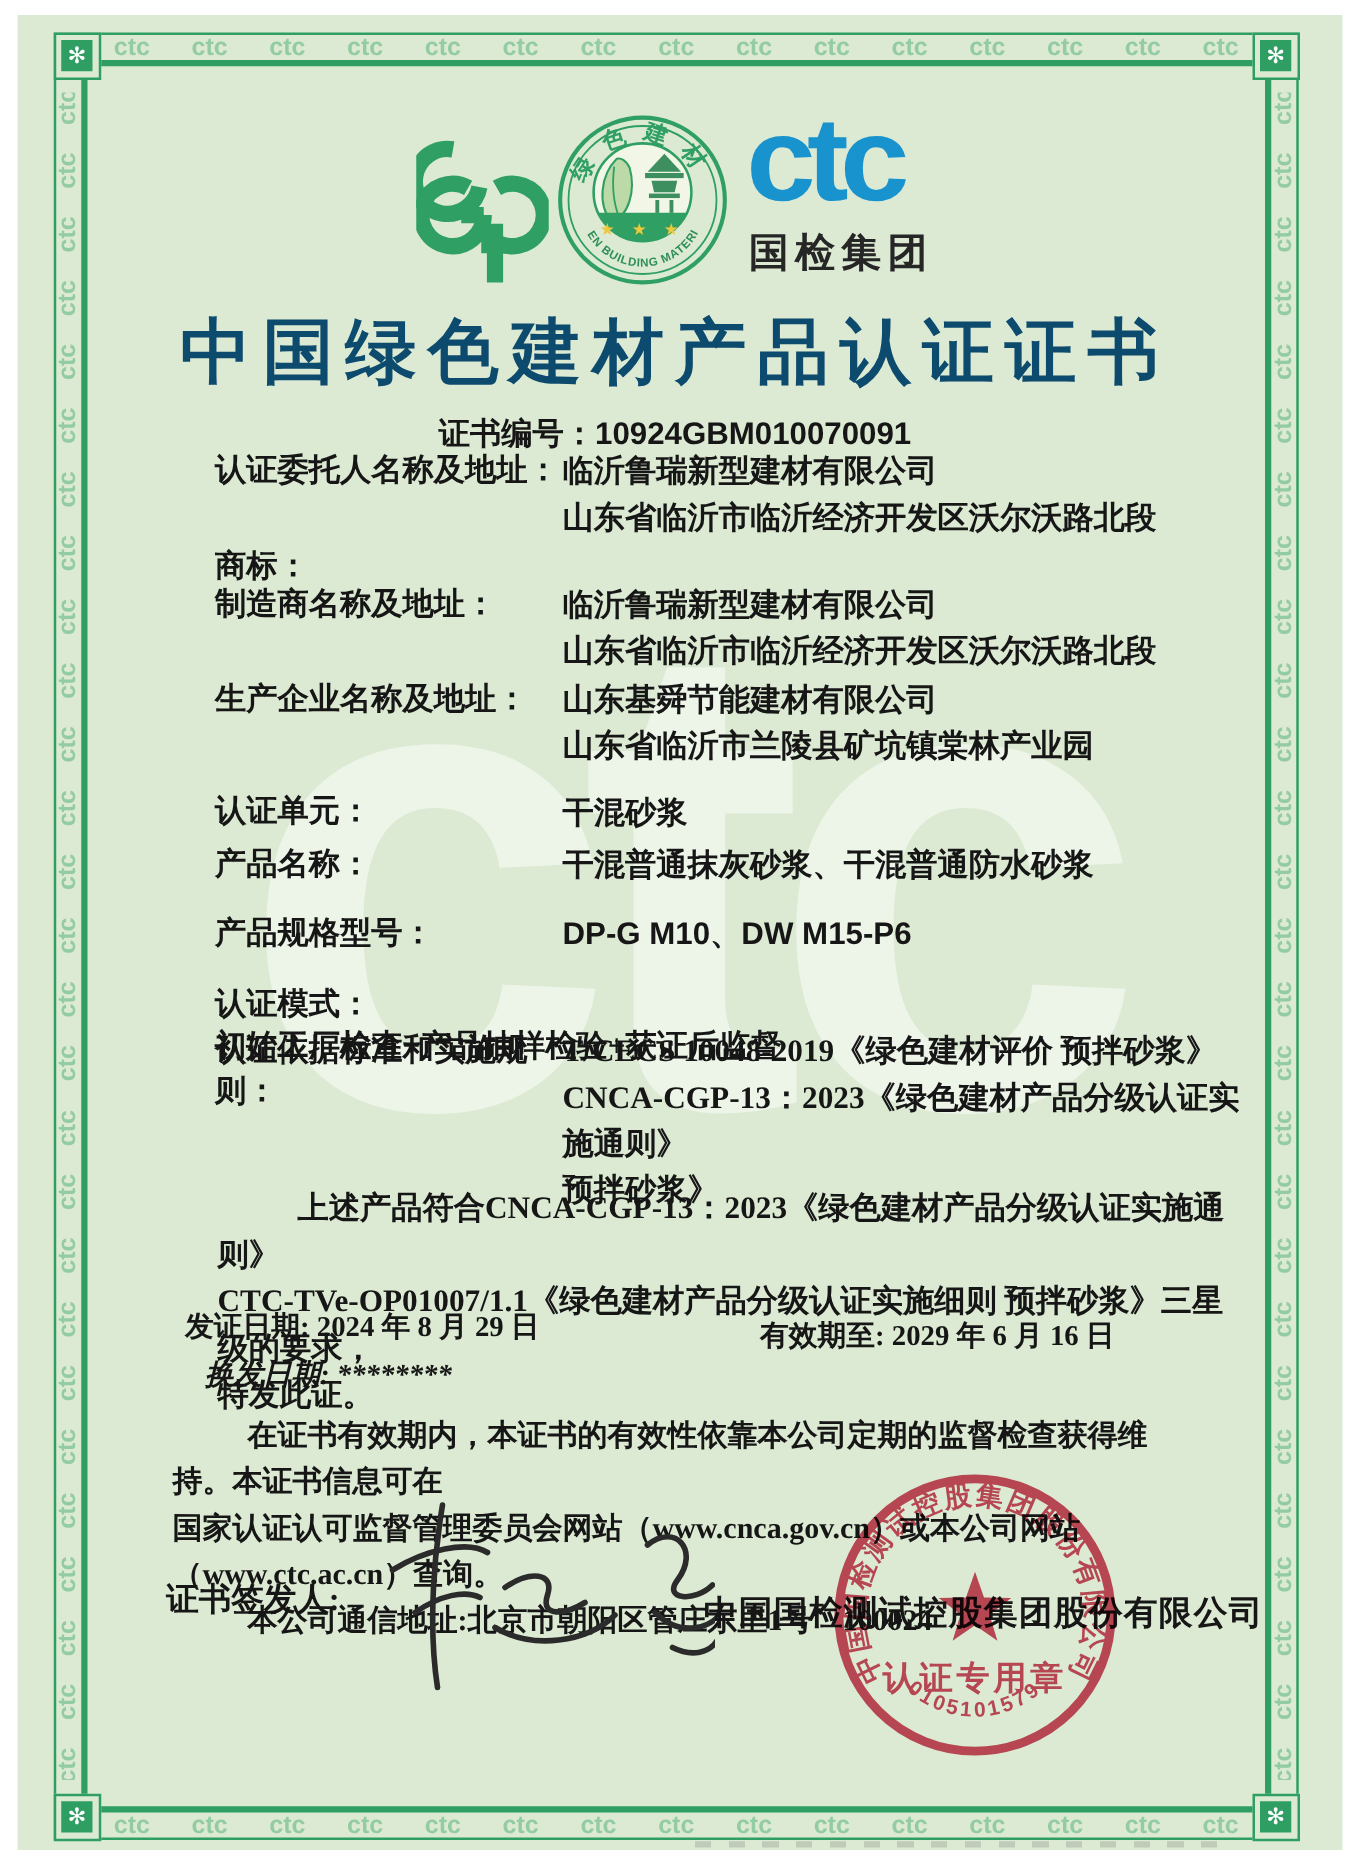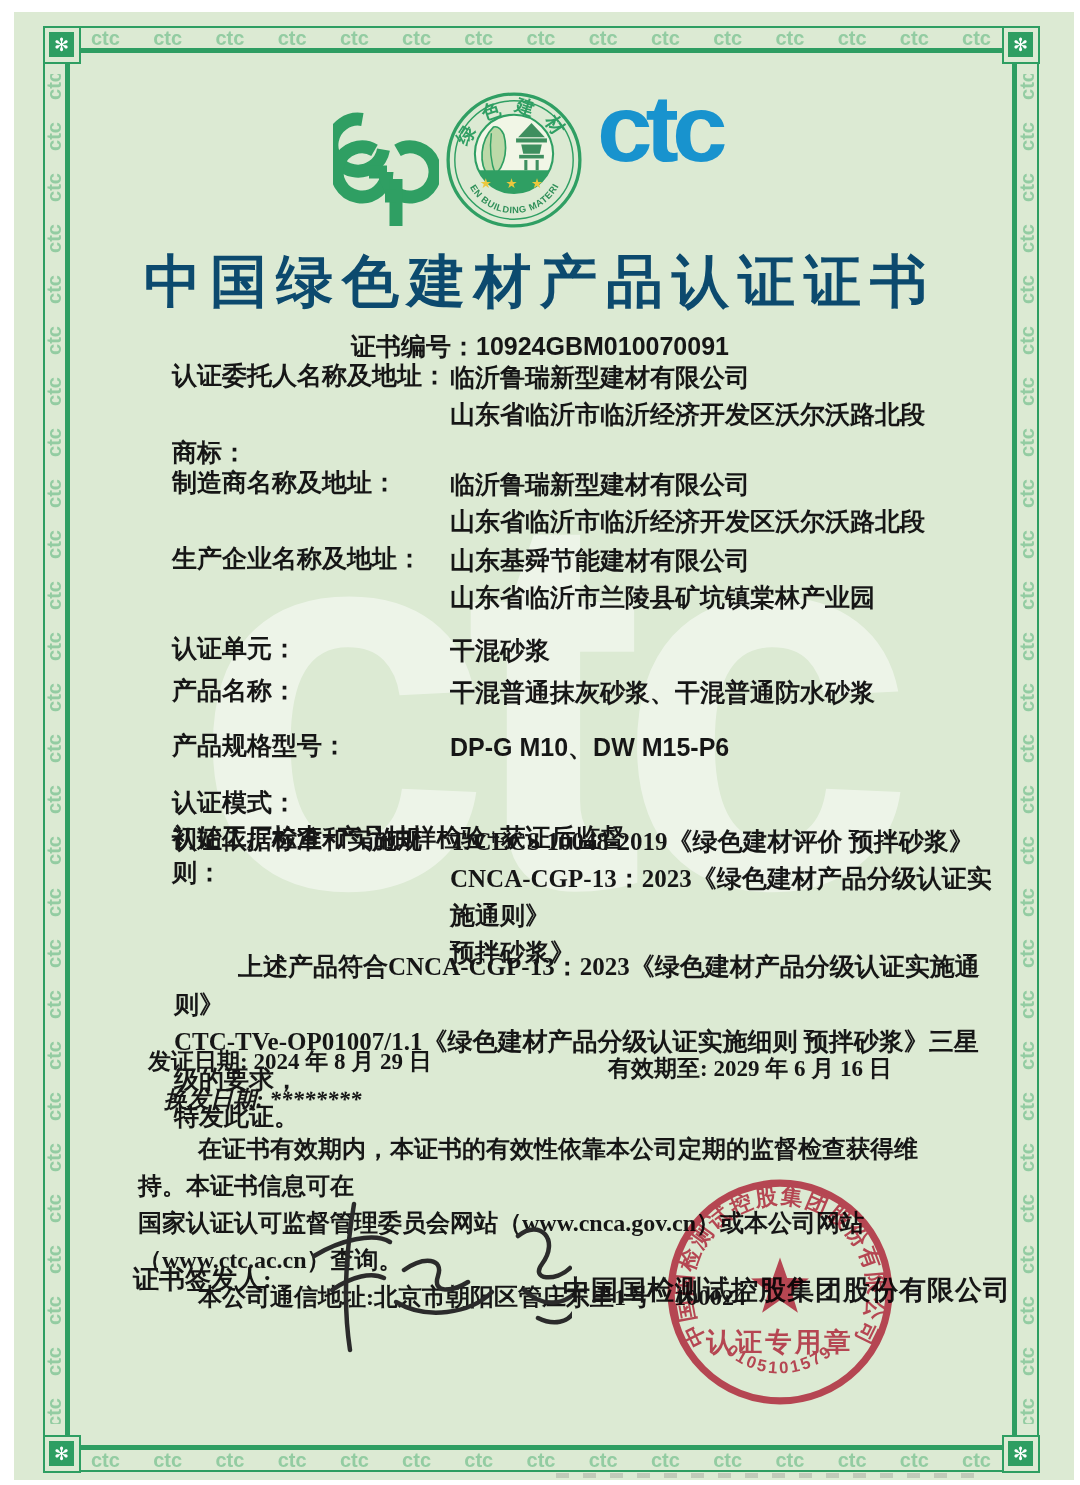--- a/index.html
+++ b/index.html
@@ -231,20 +231,21 @@
       <textPath href="#arcTop" startOffset="50%" text-anchor="middle">绿色建材</textPath>
     </text>
     <text font-size="9" font-weight="bold" fill="#2f8f58" letter-spacing="0.6" font-family="Liberation Sans,sans-serif">
       <textPath href="#arcBot" startOffset="50%" text-anchor="middle">GREEN BUILDING MATERIALS</textPath>
     </text>
   </svg>
 </div>
 
 <div class="ctc-logo">
   <div class="ctc-word">ctc</div>
+  <div class="ctc-sub">国检集团</div>
 </div>
 
 <div class="title">中国绿色建材产品认证证书</div>
 <div class="certline"><span>证书编号：</span><span class="mono">10924GBM010070091</span></div>
 
 <div class="fields">
   <div class="frow r1">
     <div class="flabel">认证委托人名称及地址：</div>
     <div class="fvalue">
       <div>临沂鲁瑞新型建材有限公司</div>

